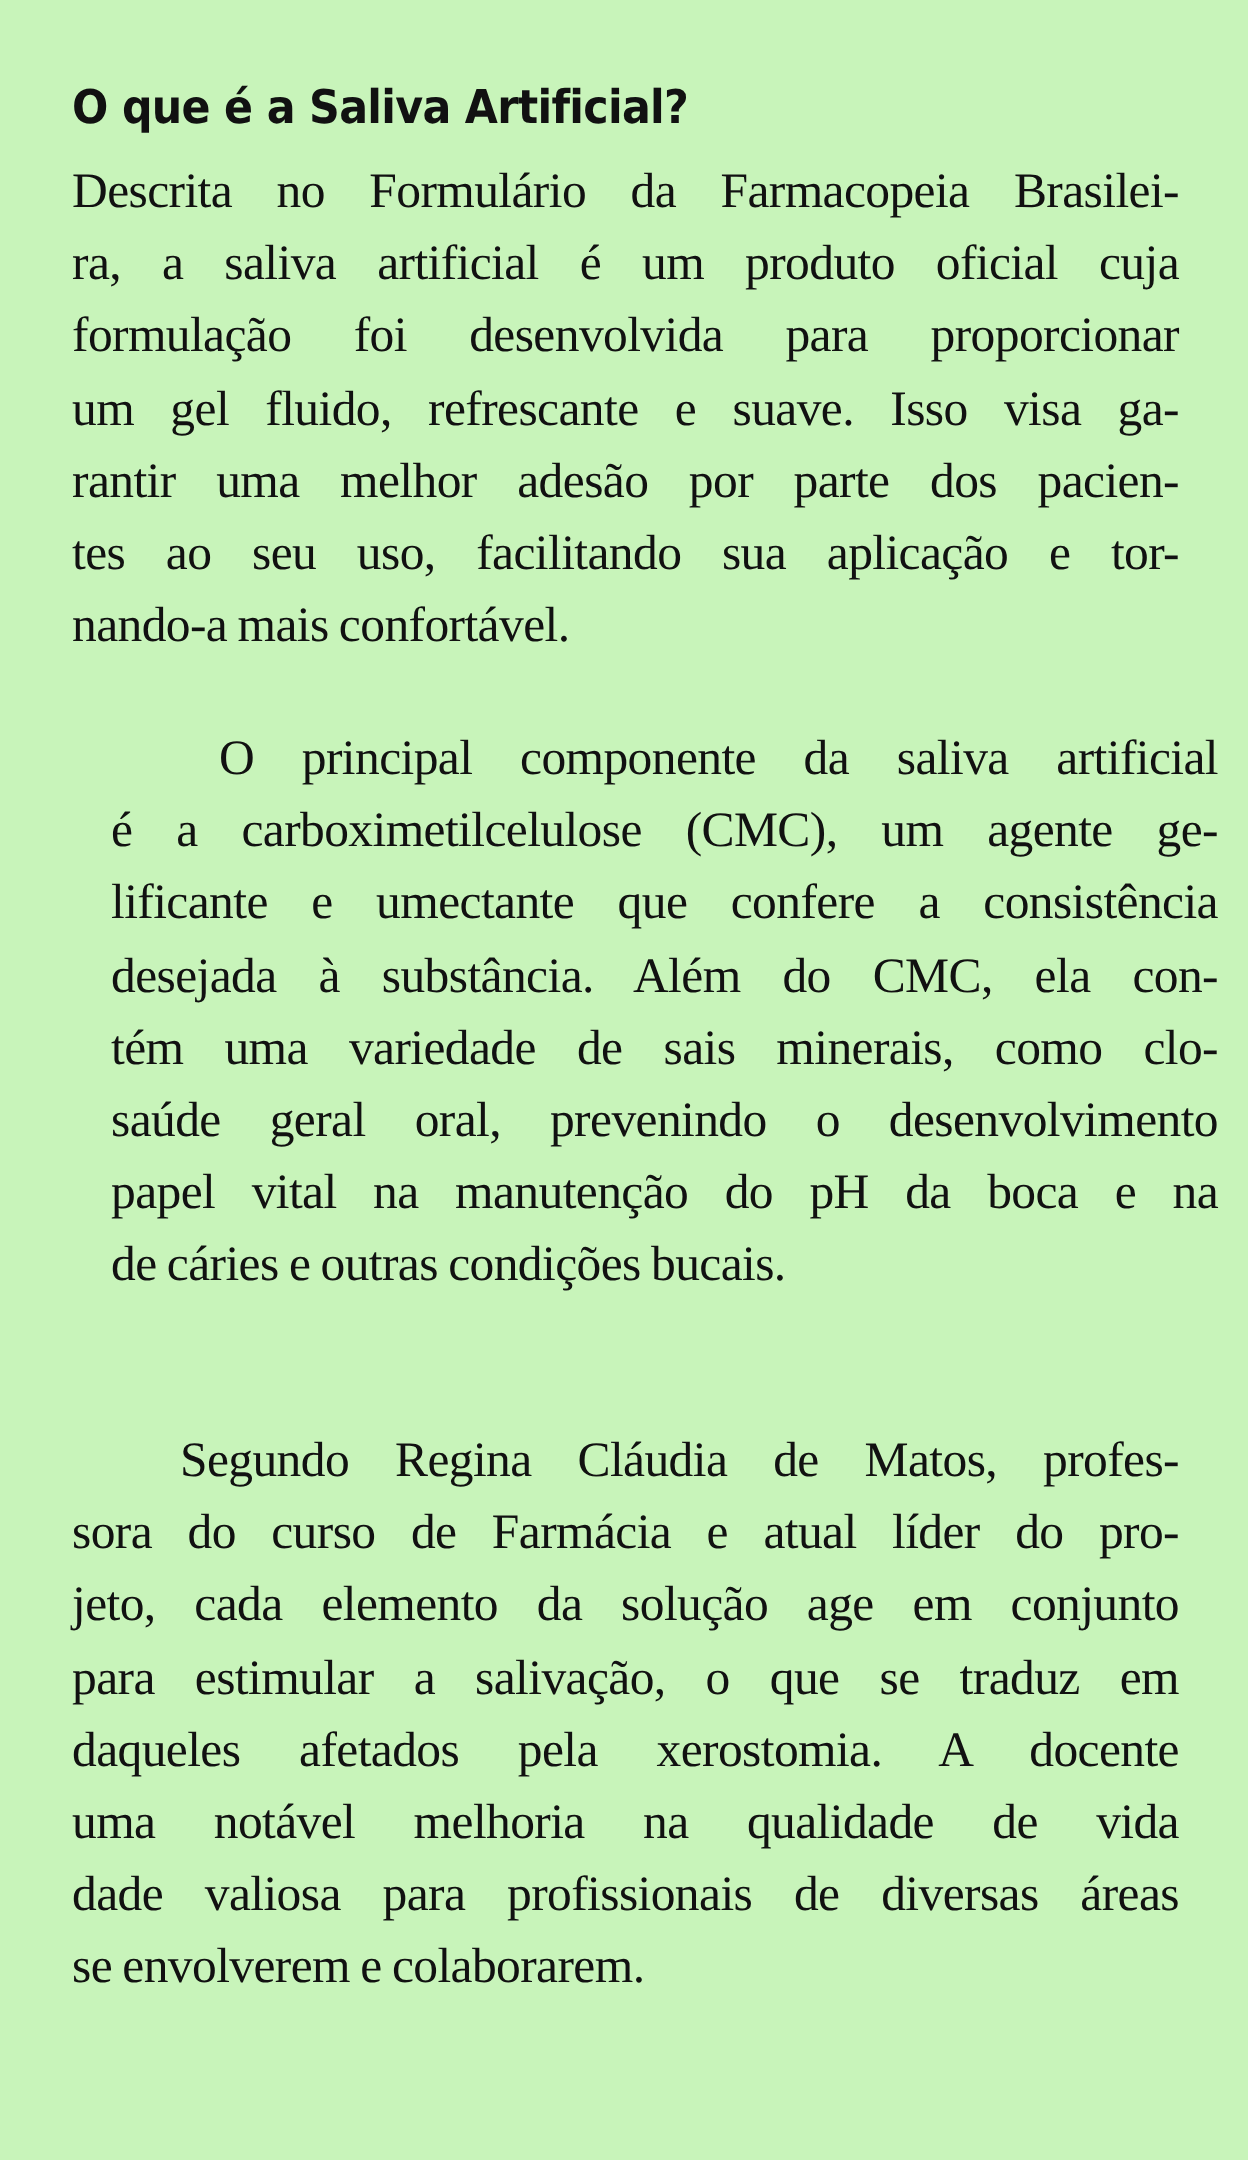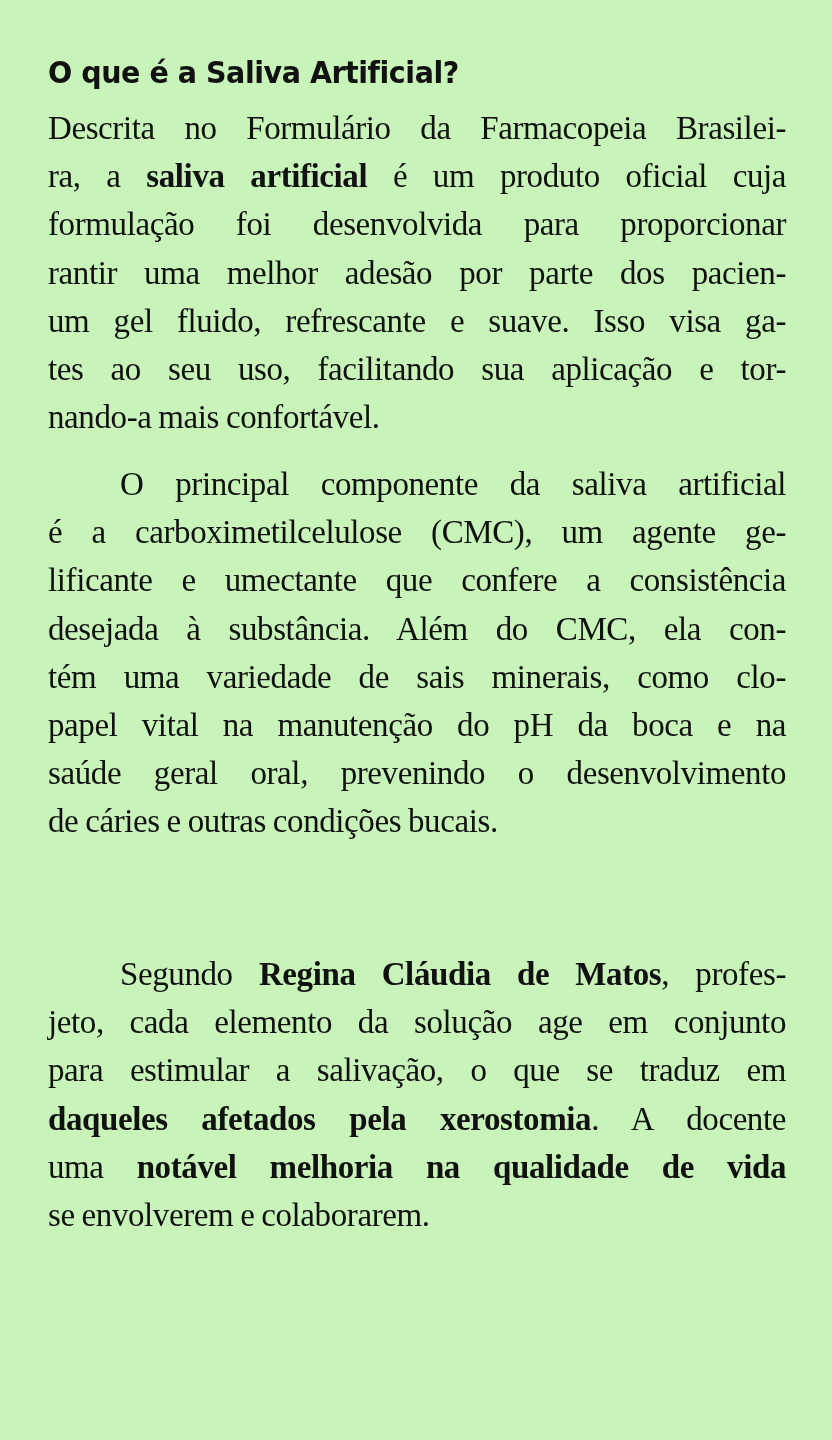--- a/index.html
+++ b/index.html
@@ -21,49 +21,51 @@
     font-family:"Liberation Serif", serif;
     font-size:33px; line-height:48.2px;
     text-align:justify; text-align-last:left;
     margin:0;
     letter-spacing:-0.4px;
     word-spacing:-1px;
   }
   .line { display:block; white-space:nowrap; text-align:justify; text-align-last:justify; }
   .line.last { text-align-last:left; }
   .indent { padding-left:72px; }
-  b { font-weight:bold; }
+  b { font-weight:normal; }
 </style>
 </head>
 <body>
 
 <div class="page">
   <h2 class="title">O que é a Saliva Artificial?</h2>
   <div id="paras">
       <p class="para" style="top: 104px;">
         <span class="line"><span>Descrita no Formulário da Farmacopeia Brasilei-</span></span>
         <span class="line"><span>ra, a </span><b>saliva artificial</b><span> é um produto oficial cuja</span></span>
         <span class="line"><span>formulação foi desenvolvida para proporcionar</span></span>
+        <span class="line"><span>um gel fluido, refrescante e suave. Isso visa ga-</span></span>
         <span class="line"><span>rantir uma melhor adesão por parte dos pacien-</span></span>
-        <span class="line"><span>um gel fluido, refrescante e suave. Isso visa ga-</span></span>
         <span class="line"><span>tes ao seu uso, facilitando sua aplicação e tor-</span></span>
         <span class="line last"><span>nando-a mais confortável.</span></span>
       </p>
-      <p class="para" style="top: 460px;">
+      <p class="para" style="top: 482px; margin-left: 26px;">
         <span class="line indent"><span>O principal componente da saliva artificial</span></span>
         <span class="line"><span>é a carboximetilcelulose (CMC), um agente ge-</span></span>
         <span class="line"><span>lificante e umectante que confere a consistência</span></span>
         <span class="line"><span>desejada à substância. Além do CMC, ela con-</span></span>
         <span class="line"><span>tém uma variedade de sais minerais, como clo-</span></span>
+        <span class="line"><span>saúde geral oral, prevenindo o desenvolvimento</span></span>
         <span class="line"><span>papel vital na manutenção do pH da boca e na</span></span>
-        <span class="line"><span>saúde geral oral, prevenindo o desenvolvimento</span></span>
         <span class="line last"><span>de cáries e outras condições bucais.</span></span>
       </p>
       <p class="para" style="top: 950px;">
         <span class="line indent"><span>Segundo </span><b>Regina Cláudia de Matos</b><span>, profes-</span></span>
+        <span class="line"><span>sora do curso de Farmácia e atual líder do pro-</span></span>
         <span class="line"><span>jeto, cada elemento da solução age em conjunto</span></span>
         <span class="line"><span>para estimular a salivação, o que se traduz em</span></span>
         <span class="line"><b>daqueles afetados pela xerostomia</b><span>. A docente</span></span>
         <span class="line"><span>uma </span><b>notável melhoria na qualidade de vida</b></span>
+        <span class="line"><span>dade valiosa para profissionais de diversas áreas</span></span>
         <span class="line last"><span>se envolverem e colaborarem.</span></span>
       </p>
     </div>
 </div>
 
 </body></html>

